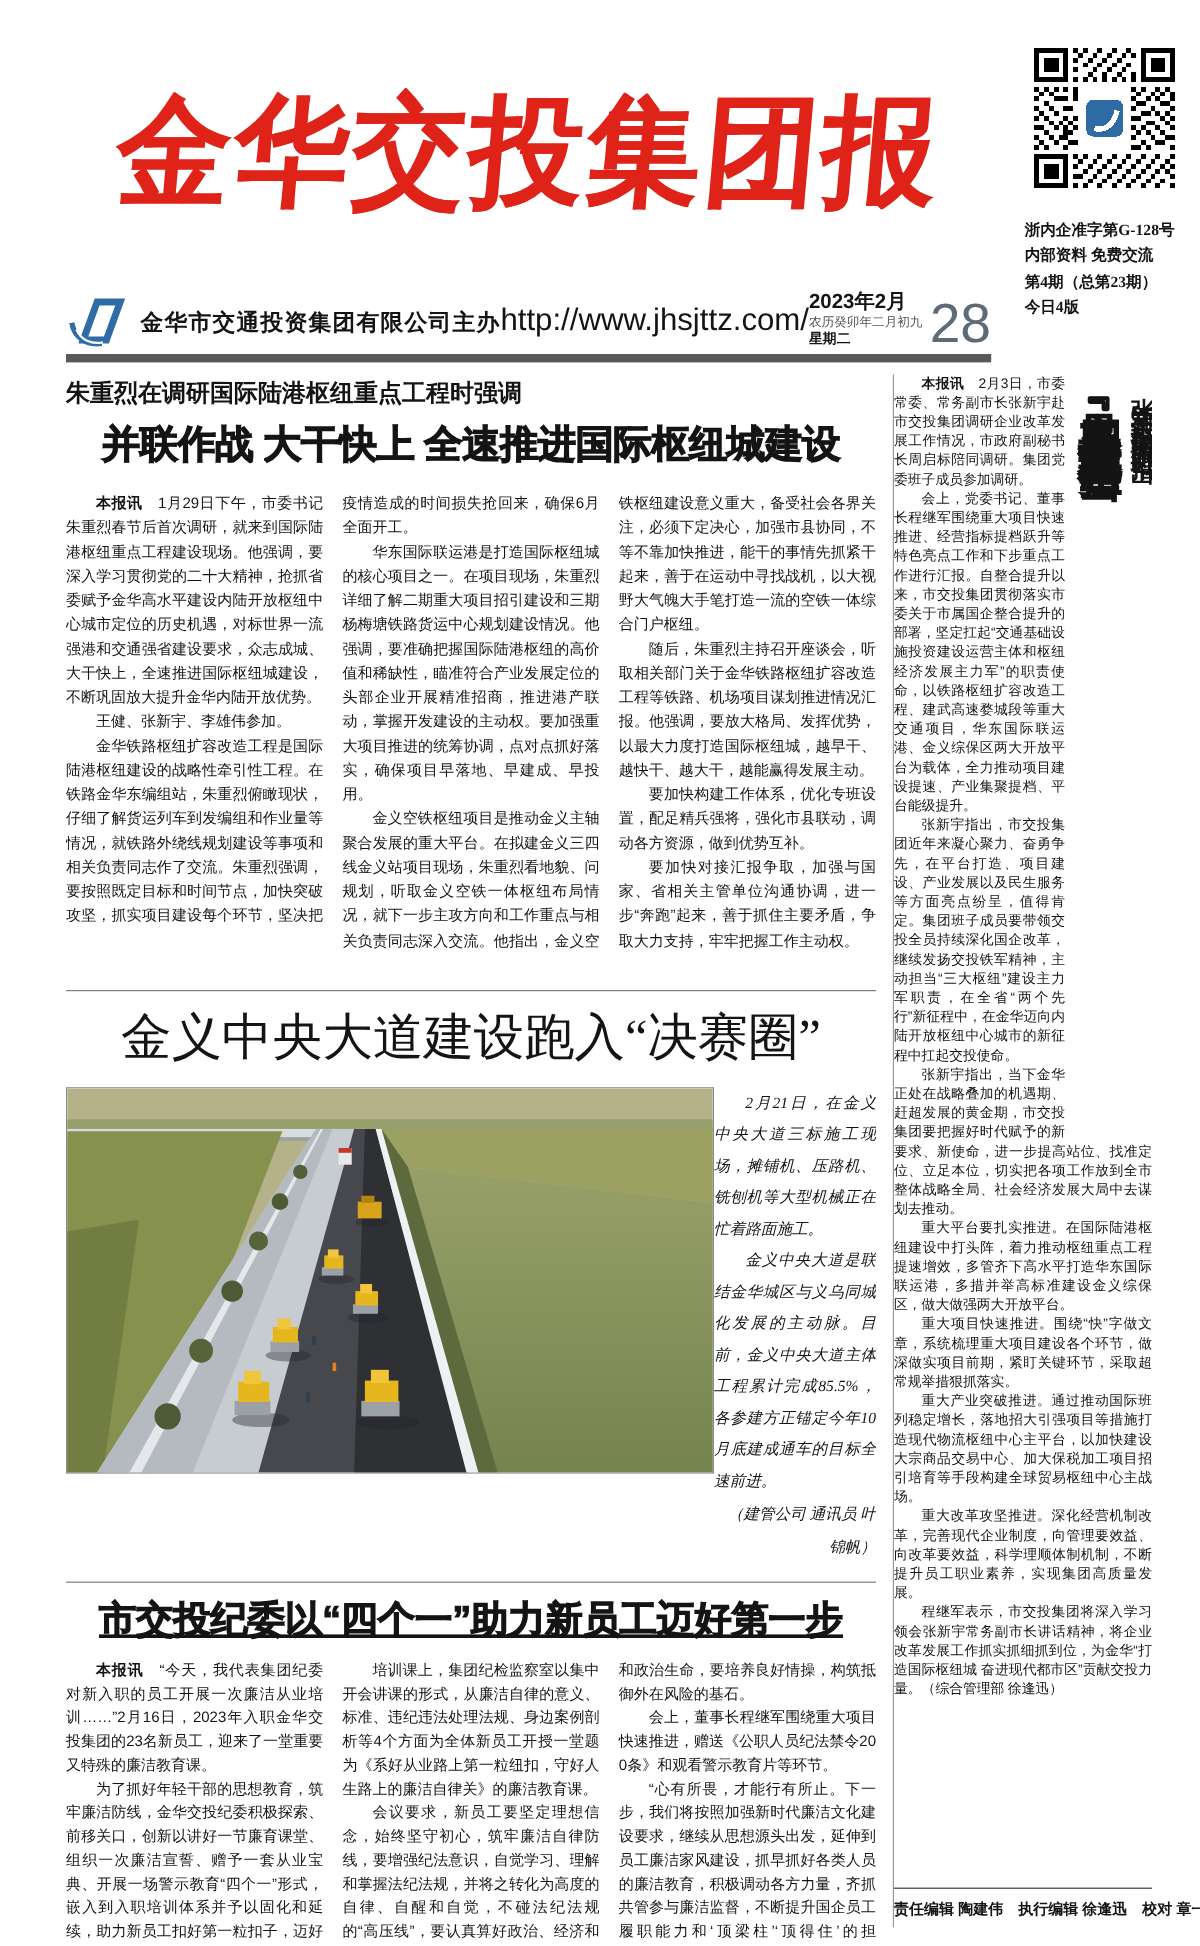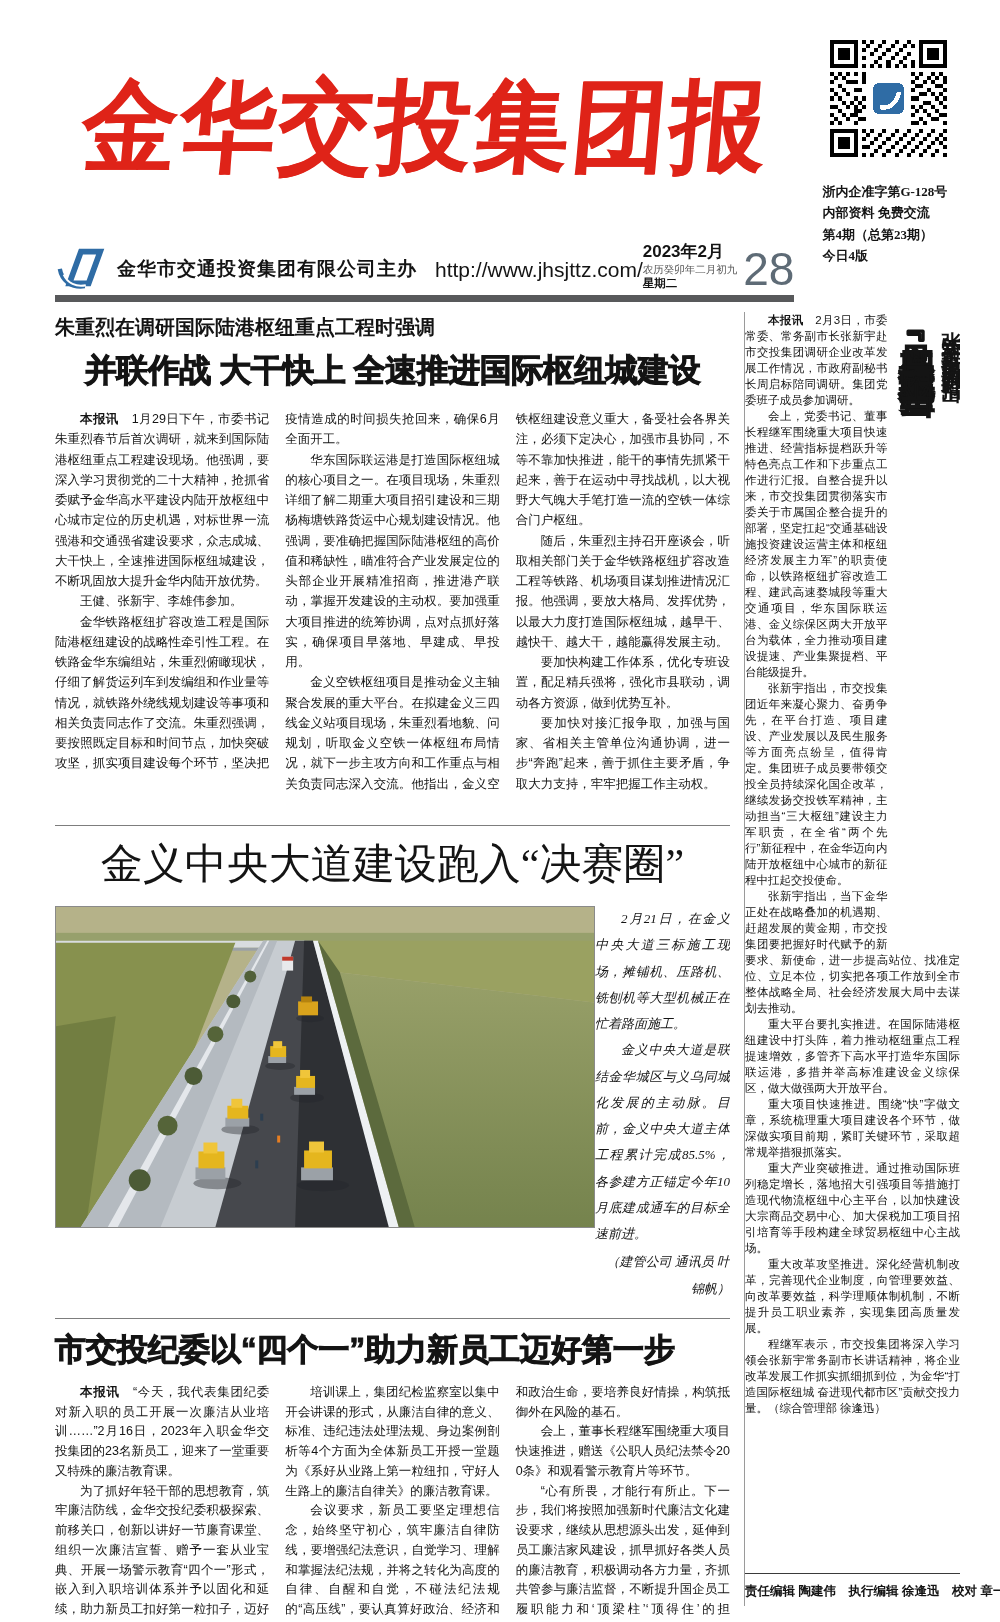--- a/index.html
+++ b/index.html
@@ -9,21 +9,21 @@
   
   .header{display:flex;}
   .header-left{flex:1;display:flex;flex-direction:column;}
   .masthead{height:196px;display:flex;align-items:center;justify-content:center;}
   .masthead-title{font-family:"DejaVu Serif",serif;font-weight:bold;font-size:95px;
       color:#df2318;letter-spacing:3px;transform:skewX(-5deg) scaleY(1.06);white-space:nowrap;
       text-shadow:1px 0 #df2318;}
   .pubrow{display:flex;align-items:flex-end;margin-top:4px;height:62px;}
   .logo-wrap{width:50px;height:50px;margin-right:12px;flex:0 0 auto;}
   .publisher{font-size:19px;font-weight:bold;letter-spacing:1px;padding-bottom:10px;white-space:nowrap;}
-  .website{font-size:21px;margin-left:18px;padding-bottom:10px;white-space:nowrap;}
+  .website{font-size:26px;padding-bottom:10px;white-space:nowrap;}
   .date-stack{margin-left:auto;line-height:1.25;padding-bottom:2px;white-space:nowrap;}
   .date-ym{font-size:17px;font-weight:bold;}
   .date-lunar{font-size:10.5px;color:#555;}
   .date-week{font-size:11.5px;font-weight:bold;}
   .date-day{font-size:46px;font-weight:normal;color:#5e6b76;line-height:0.95;margin-left:6px;
       align-self:flex-end;padding-bottom:0px;}
   .header-rule{height:7px;background:#58595b;margin-top:3px;}
   .header-right{width:205px;flex:0 0 auto;padding-left:28px;box-sizing:border-box;
       display:flex;flex-direction:column;align-items:flex-start;padding-top:2px;}
   .qr{width:133px;height:133px;}
@@ -48,22 +48,22 @@
   
   .headline2{text-align:center;font-family:"Liberation Serif",serif;font-weight:normal;
       font-size:42px;margin:8px 0 14px;white-space:nowrap;}
   .photo-row{display:flex;}
   .photo-frame{width:540px;height:322px;flex:0 0 auto;border:1px solid #8a8a8a;box-sizing:border-box;}
   .photo-frame svg{display:block;width:100%;height:100%;}
   .caption{flex:1;font-family:"Liberation Serif",serif;font-size:13px;
       line-height:2.02;text-align:justify;word-break:break-all;overflow:hidden;font-style:italic;}
   .caption .byline-r{padding-right:0;}
   
-  .headline3{text-align:left;font-weight:900;font-size:31px;margin:10px 0 12px;
-      -webkit-text-stroke:1px currentColor;white-space:nowrap;}
+  .headline3{text-align:center;font-weight:900;font-size:31px;margin:10px 0 12px;
+      -webkit-text-stroke:1px currentColor;white-space:nowrap;text-decoration:underline;}
   .body3col.small{height:268px;line-height:1.58;}
   
   .side-text{flex:1;overflow:hidden;text-align:justify;font-size:11.5px;line-height:16px;
       word-break:break-all;}
   .vert-block{float:right;height:620px;margin:2px 0 8px 8px;display:flex;}
   .vert-head{writing-mode:vertical-rl;font-size:36px;font-weight:900;line-height:1.18;
       letter-spacing:3px;-webkit-text-stroke:1px currentColor;}
   .vert-kicker{writing-mode:vertical-rl;font-size:20px;font-weight:bold;letter-spacing:4px;
       padding-top:2px;margin-left:6px;}
   .side-byline{font-family:"Liberation Serif",serif;}

